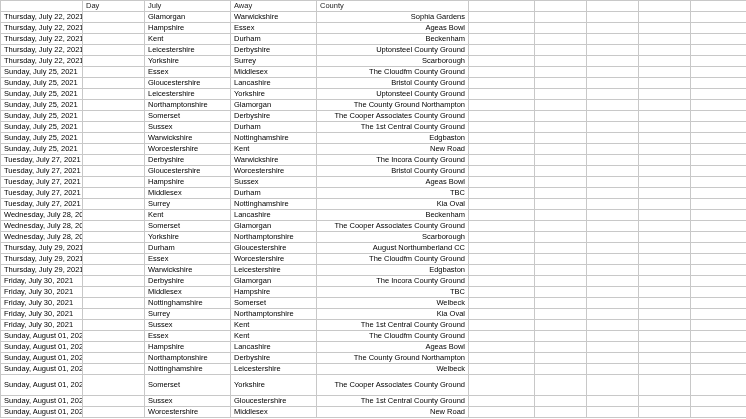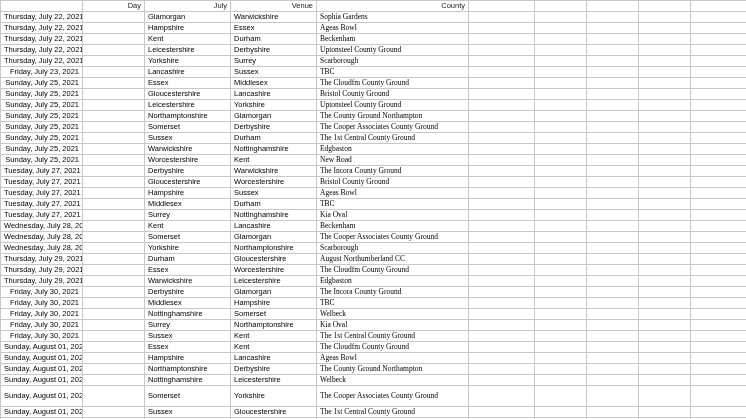--- a/index.html
+++ b/index.html
@@ -34,41 +34,41 @@
     height: 10px;
     white-space: nowrap;
     overflow: hidden;
     text-overflow: clip;
     vertical-align: middle;
   }
   thead th {
     background: #ffffff;
     color: #222222;
     font-weight: bold;
-    text-align: right;
+    text-align: left;
     height: 9px;
     line-height: 9px;
     border-top: none;
   }
   
   col.c-date   { width: 82px; }
   col.c-day    { width: 62px; }
   col.c-home   { width: 86px; }
   col.c-away   { width: 86px; }
   col.c-venue  { width: 152px; }
   col.c-x1     { width: 66px; }
   col.c-x2     { width: 52px; }
   col.c-x3     { width: 52px; }
   col.c-x4     { width: 52px; }
   col.c-x5     { width: 56px; }
 
-  td.date { text-align: right; }
+  td.date { text-align: left; }
   td.day  { text-align: left; }
   td.team { text-align: left; }
-  td.venue{ text-align: left; font-family: Liberation Serif, serif; }
+  td.venue{ text-align: right; }
   td.blank{ text-align: left; }
 
   tr.tall td { height: 20px; }
 </style>
 </head>
 <body>
 
 <div class="sheet">
   <table class="fixtures">
     <colgroup>
@@ -81,21 +81,21 @@
       <col class="c-x2">
       <col class="c-x3">
       <col class="c-x4">
       <col class="c-x5">
     </colgroup>
     <thead>
       <tr>
         <th></th>
         <th>Day</th>
         <th>July</th>
-        <th>Venue</th>
+        <th>Away</th>
         <th>County</th>
         <th></th>
         <th></th>
         <th></th>
         <th></th>
         <th></th>
       </tr>
     </thead>
     <tbody id="fixtures-body">
         <tr>
@@ -152,32 +152,20 @@
           <td class="team">Yorkshire</td>
           <td class="team">Surrey</td>
           <td class="venue">Scarborough</td>
           <td class="blank"></td>
           <td class="blank"></td>
           <td class="blank"></td>
           <td class="blank"></td>
           <td class="blank"></td>
         </tr>
         <tr>
-          <td class="date">Friday, July 23, 2021</td>
-          <td class="day"></td>
-          <td class="team">Lancashire</td>
-          <td class="team">Sussex</td>
-          <td class="venue">TBC</td>
-          <td class="blank"></td>
-          <td class="blank"></td>
-          <td class="blank"></td>
-          <td class="blank"></td>
-          <td class="blank"></td>
-        </tr>
-        <tr>
           <td class="date">Sunday, July 25, 2021</td>
           <td class="day"></td>
           <td class="team">Essex</td>
           <td class="team">Middlesex</td>
           <td class="venue">The Cloudfm County Ground</td>
           <td class="blank"></td>
           <td class="blank"></td>
           <td class="blank"></td>
           <td class="blank"></td>
           <td class="blank"></td>

